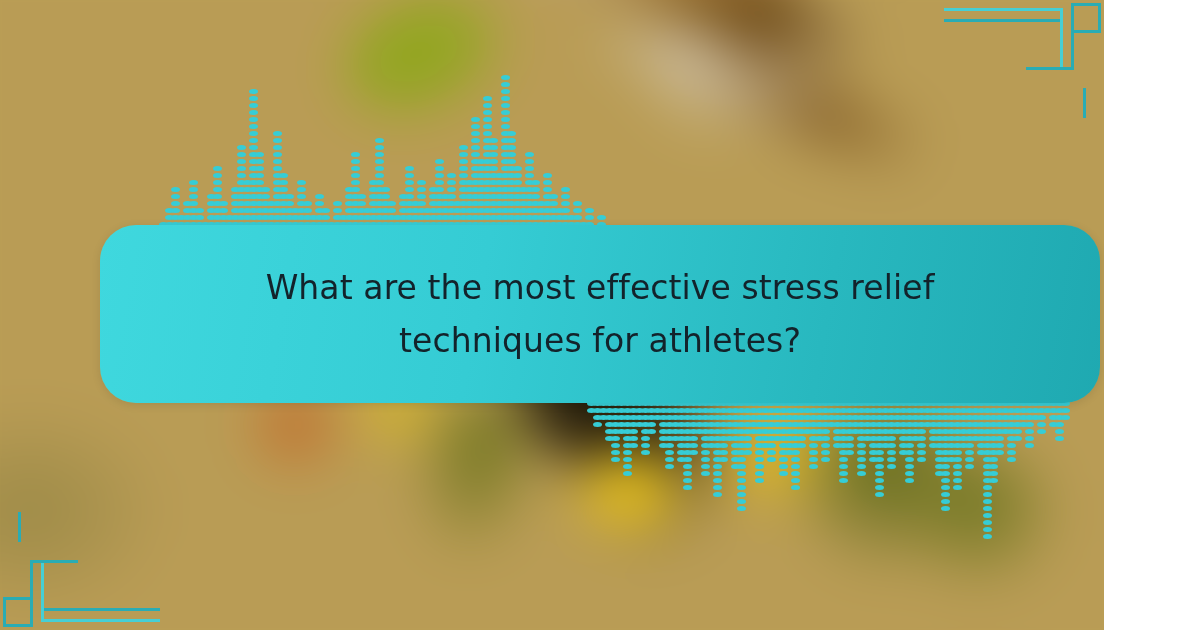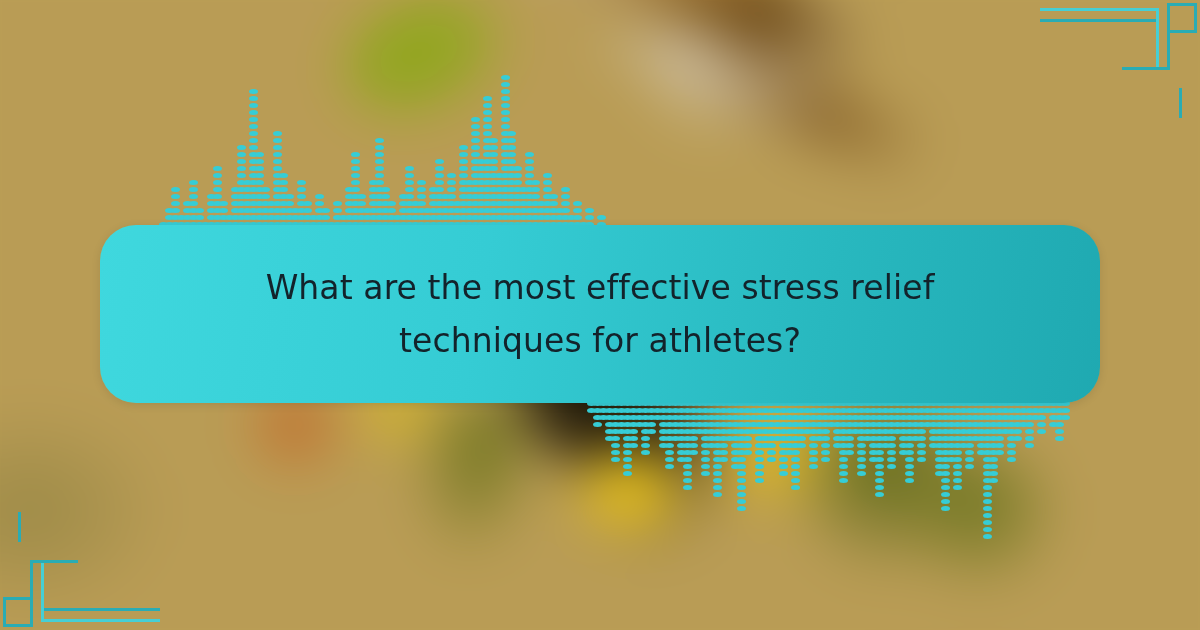--- a/index.html
+++ b/index.html
@@ -3,21 +3,21 @@
 <meta charset="utf-8">
 <style>
   * { margin:0; padding:0; box-sizing:border-box; }
   html, body {
     width:1200px; height:630px; overflow:hidden;
     font-family:"DejaVu Sans", sans-serif;
   }
 
   #stage {
     position:relative;
-    width:1200px; height:630px;
+    width:1104px; height:630px;
     background:#b69a56;
     overflow:hidden;
   }
 
   
   #photo-backdrop {
     position:absolute; inset:-60px;
     filter:blur(26px) saturate(1.05);
     background-color:#b89c58;
   }

